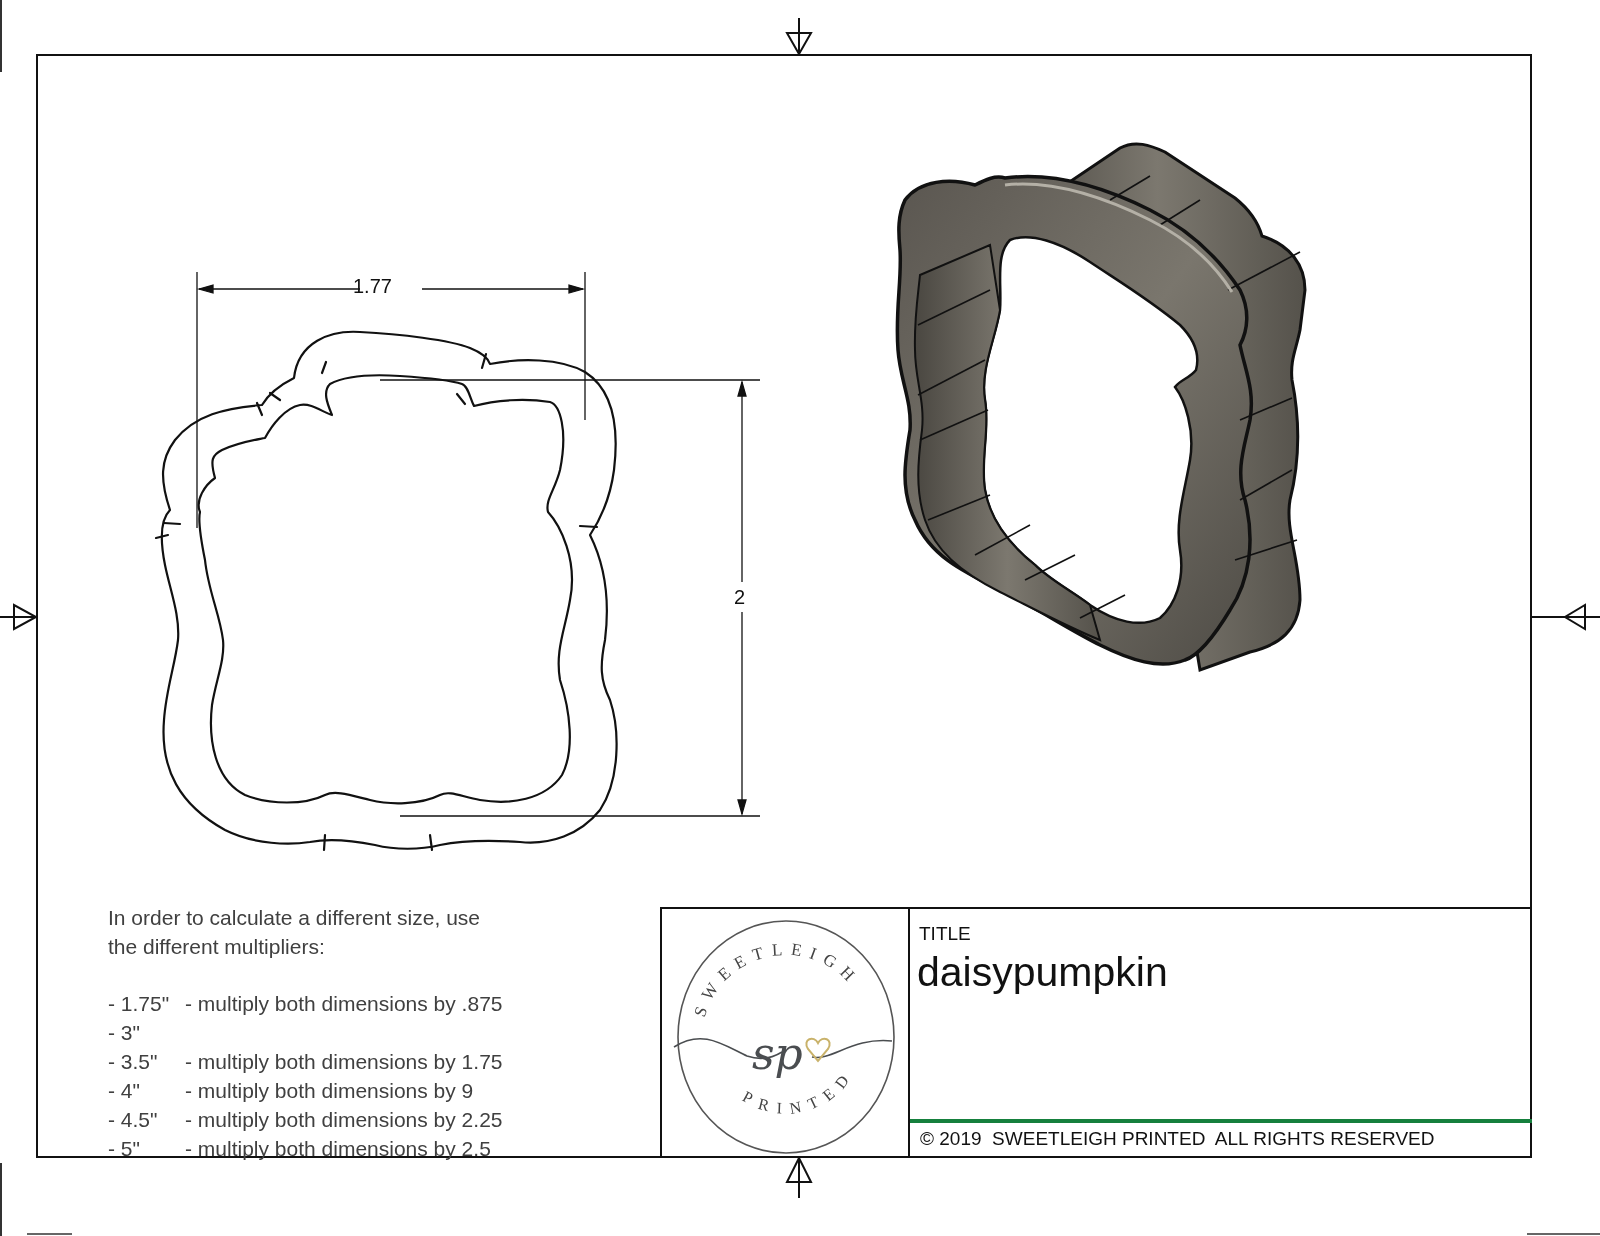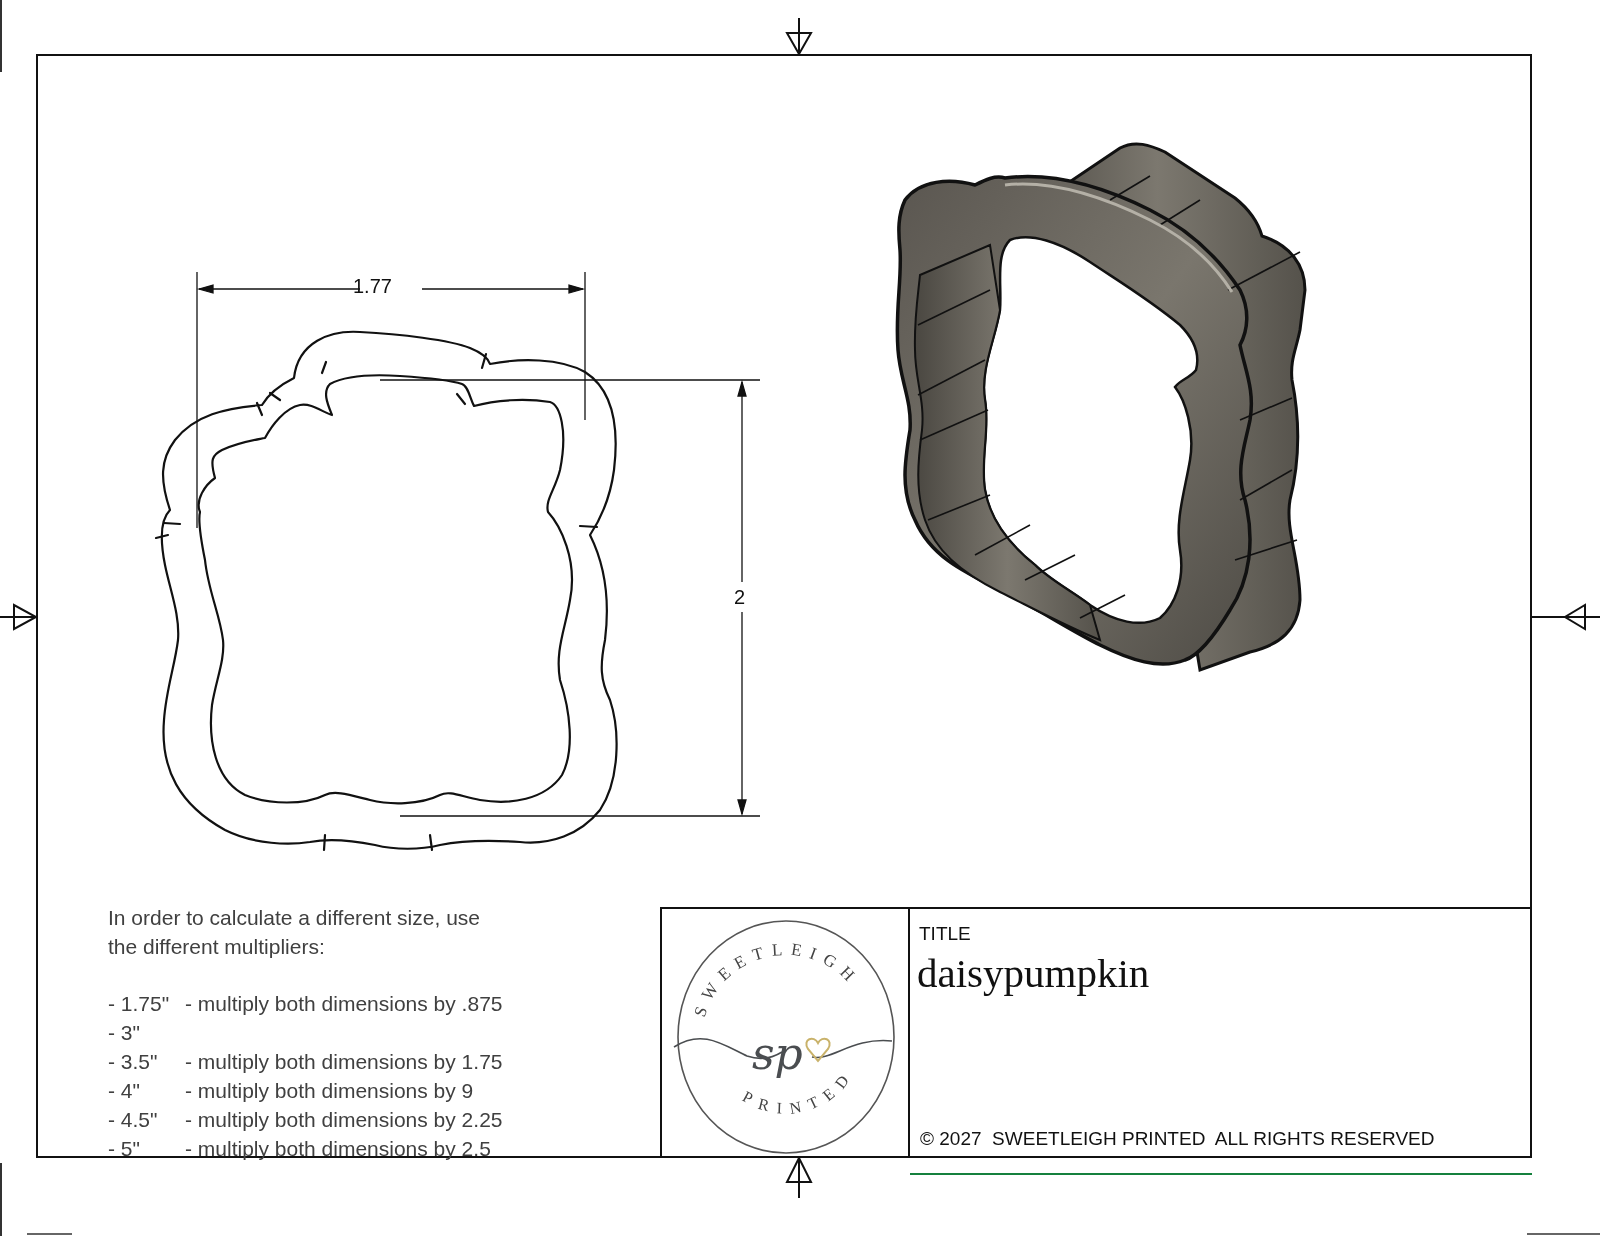--- a/index.html
+++ b/index.html
@@ -6,23 +6,23 @@
   body { width:1600px; height:1236px; position:relative; overflow:hidden; font-family:"Liberation Sans", sans-serif; color:#111; }
   .abs { position:absolute; }
   #sheet { position:absolute; left:36px; top:54px; width:1496px; height:1104px; border:2px solid #111; box-sizing:border-box; }
   .drawing { position:absolute; left:0; top:0; }
   .note { position:absolute; left:108px; top:903px; font-size:21px; line-height:29px; color:#404040; }
   .note .gap { height:28px; }
   .mult-row { display:flex; white-space:pre; }
   .mult-size { display:inline-block; width:77px; }
   #titleblock { position:absolute; left:660px; top:907px; width:872px; height:251px; border-top:2px solid #111; border-left:2px solid #111; box-sizing:border-box; }
   #logo-cell { position:absolute; left:0; top:0; width:248px; height:249px; border-right:2px solid #111; box-sizing:border-box; }
-  #title-cell { position:absolute; left:248px; top:0; right:0; height:266px; border-bottom:2px solid #15803d; box-sizing:border-box; }
+  #title-cell { position:absolute; left:248px; top:0; right:0; height:214px; border-bottom:4px solid #15803d; box-sizing:border-box; }
   .title-label { position:absolute; left:9px; top:14px; font-size:19px; }
-  .title-value { position:absolute; left:7px; top:40px; font-size:41px;font-family:Liberation Serif, serif; }
+  .title-value { position:absolute; left:7px; top:40px; font-size:41px; }
   .copyright { position:absolute; left:258px; top:219px; font-size:19px; white-space:pre; }
 </style>
 </head>
 <body>
 
 <svg class="abs" style="left:0;top:0" width="1600" height="1236">
   <line x1="1" y1="0" x2="1" y2="72" stroke="#333" stroke-width="2"></line>
   <line x1="1" y1="1163" x2="1" y2="1236" stroke="#333" stroke-width="2"></line>
   <line x1="27" y1="1234" x2="72" y2="1234" stroke="#333" stroke-width="1.5"></line>
   <line x1="1527" y1="1234" x2="1600" y2="1234" stroke="#333" stroke-width="1.5"></line>
@@ -198,14 +198,14 @@
       <path d="M12,138 C40,120 60,135 85,147 C100,152 112,148 120,143" fill="none" stroke="#4a4d50" stroke-width="1.6"></path>
       <path d="M150,148 C170,152 190,128 230,132" fill="none" stroke="#4a4d50" stroke-width="1.6"></path>
       <text x="90" y="160" font-family="'DejaVu Serif', serif" font-style="italic" font-size="44" fill="#4a4d50">sp</text>
       <path d="M146,140 C140,130 152,126 156,134 C160,126 172,130 166,140 L156,152 Z" fill="none" stroke="#c9b26a" stroke-width="2"></path>
     </svg>
   </div>
   <div id="title-cell">
     <div class="title-label">TITLE</div>
     <div class="title-value">daisypumpkin</div>
   </div>
-  <div class="copyright">© 2027  SWEETLEIGH PRINTED  ALL RIGHTS RESERVED</div>
+  <div class="copyright">© 2019  SWEETLEIGH PRINTED  ALL RIGHTS RESERVED</div>
 </div>
 
 </body></html>

